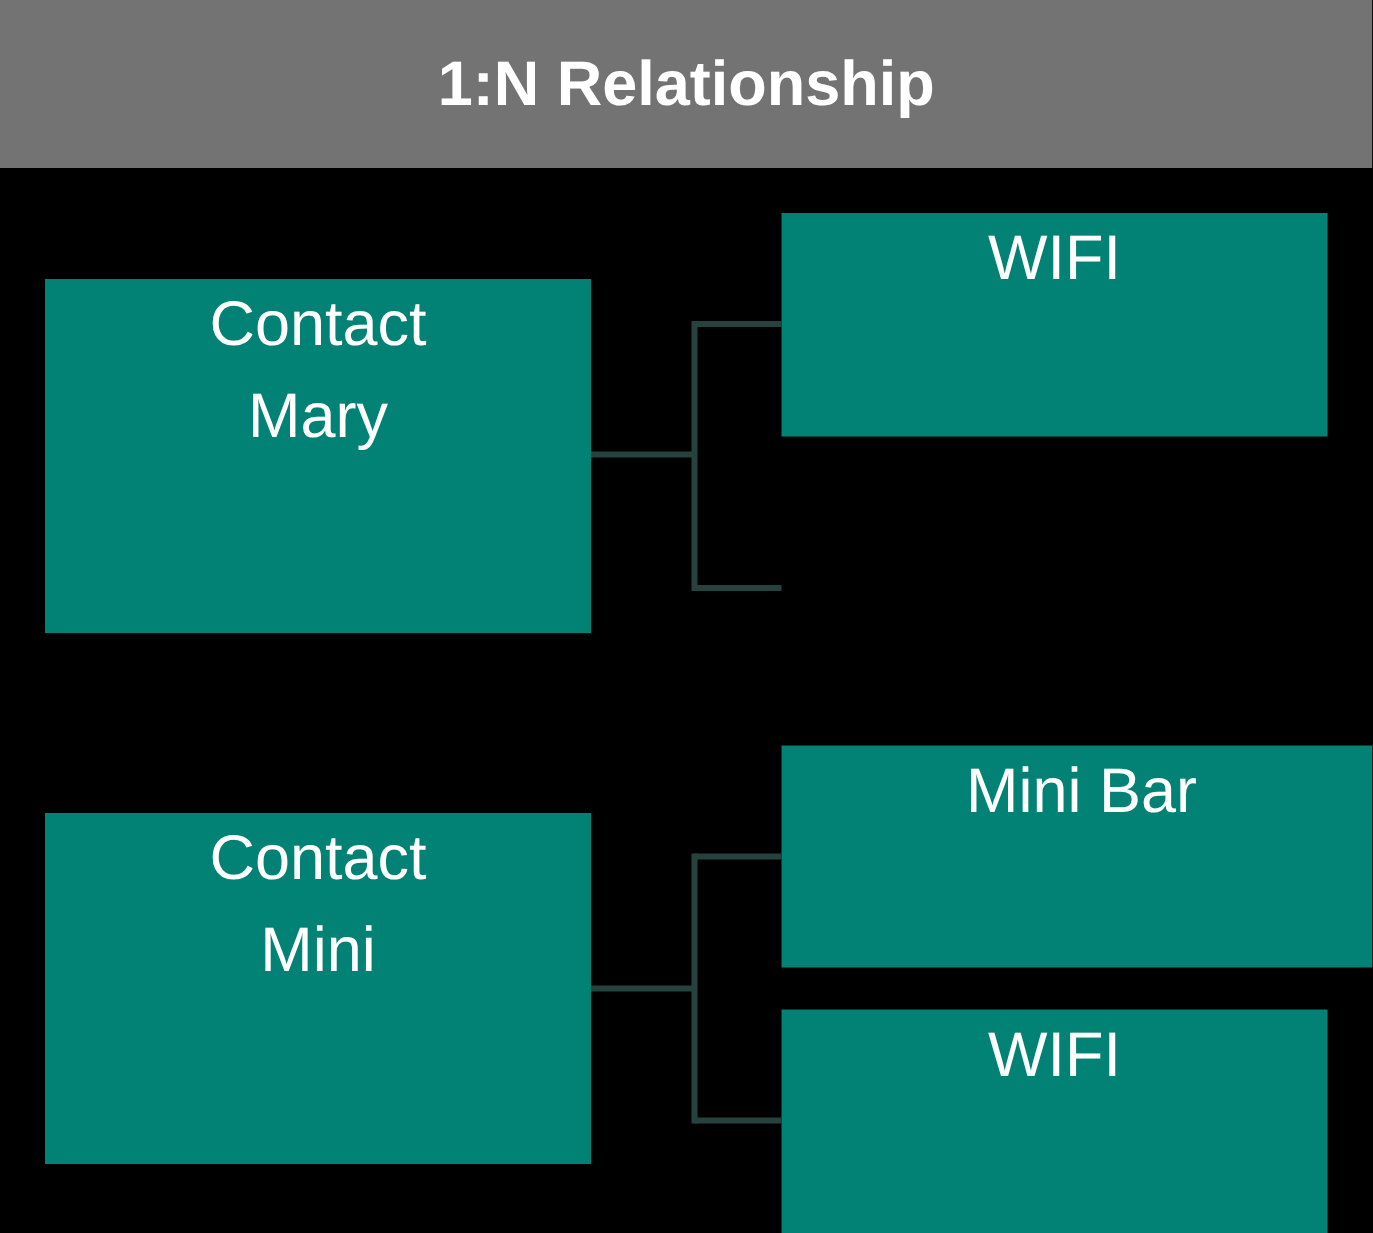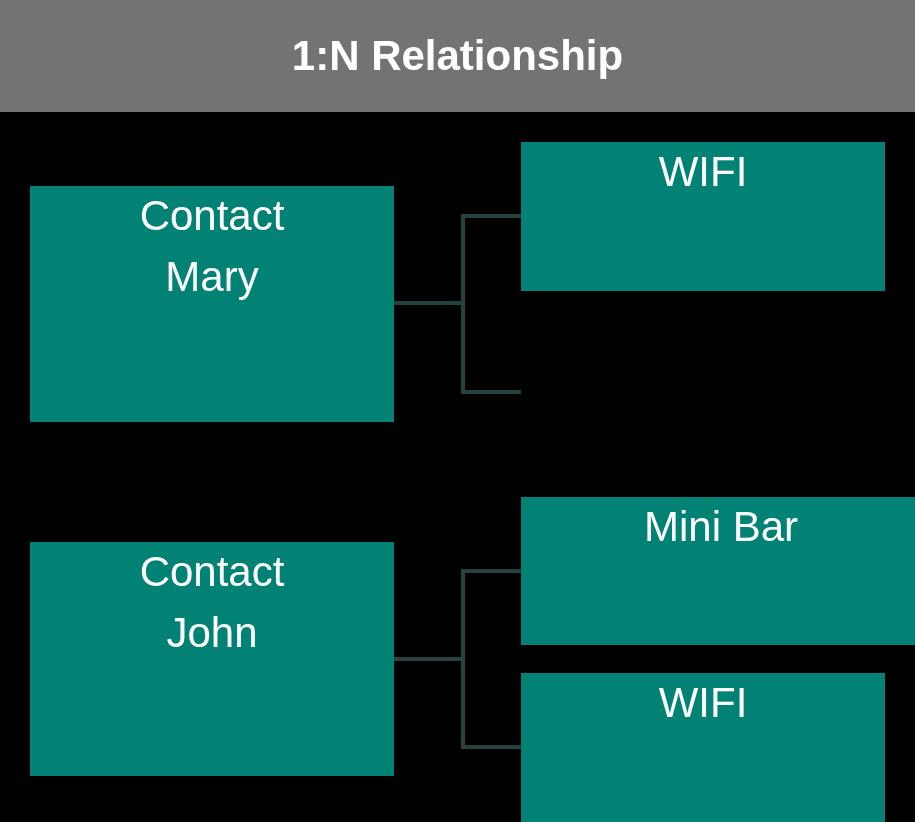--- a/index.html
+++ b/index.html
@@ -84,21 +84,21 @@
     <span class="line">WIFI</span>
   </div>
 
   <div class="connector" id="c-john-trunk"></div>
   <div class="connector" id="c-john-vert"></div>
   <div class="connector" id="c-john-b1"></div>
   <div class="connector" id="c-john-b2"></div>
 
   <div class="node parent" id="mary">
     <span class="line">Contact</span>
-    <span class="line">John</span>
+    <span class="line">Mini</span>
   </div>
   <div class="node child" id="minibar">
     <span class="line">Mini Bar</span>
   </div>
   <div class="node child" id="wifi2">
     <span class="line">WIFI</span>
   </div>
 
   <div class="connector" id="c-mary-trunk"></div>
   <div class="connector" id="c-mary-vert"></div>

